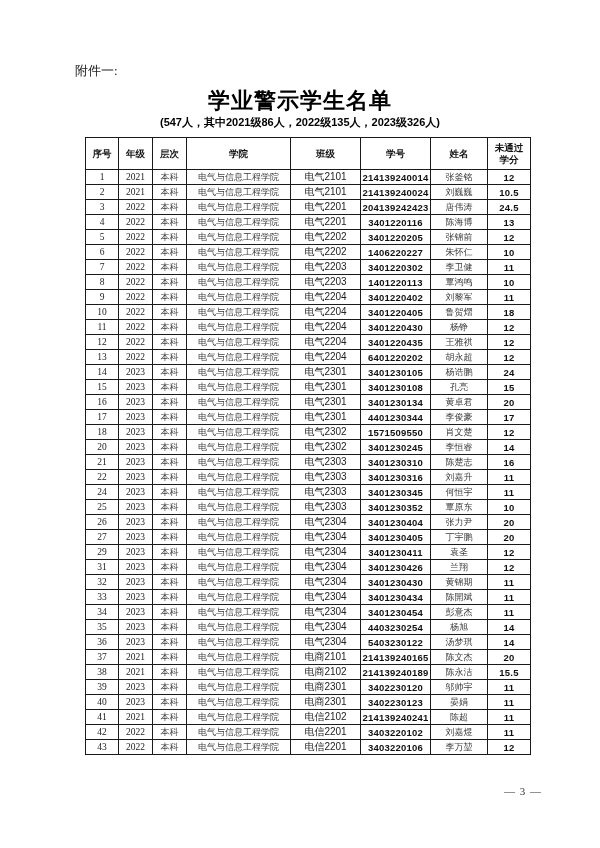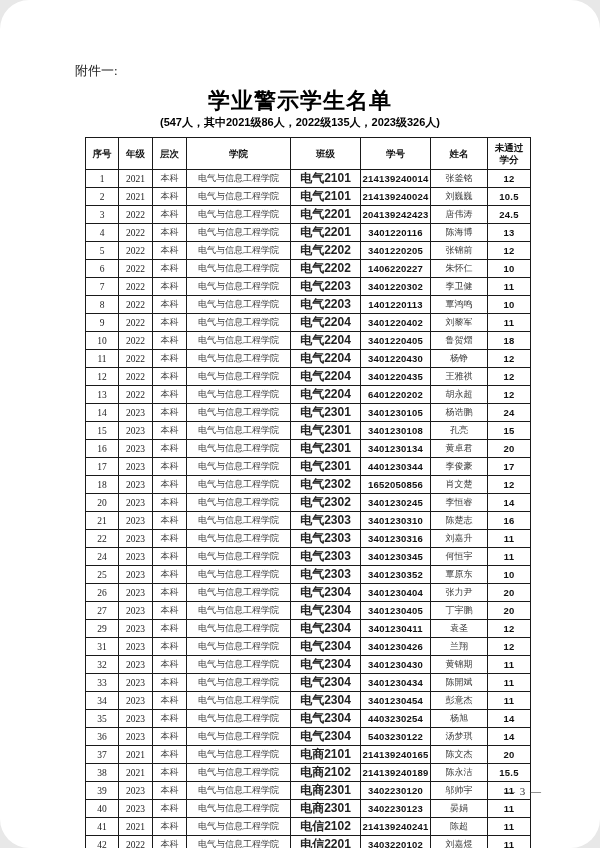--- a/index.html
+++ b/index.html
@@ -8,21 +8,20 @@
     background: #e8e8e8;
   }
   .page {
     position: relative;
     width: 600px;
     height: 848px;
     background: #ffffff;
     font-family: "Liberation Sans", sans-serif;
     color: #000;
     overflow: hidden;
-    border-radius: 29px;
   }
   .attachment {
     position: absolute;
     left: 75px;
     top: 62px;
     font-size: 13px;
     font-family: "Liberation Serif", serif;
     color: #222;
   }
   .doc-title {
@@ -81,22 +80,21 @@
   td.c-no, td.c-grade {
     font-family: "Liberation Serif", serif;
     font-size: 9.5px;
     color: #222;
   }
   td.c-level, td.c-college, td.c-name {
     color: #3a3a3a;
   }
   td.c-class {
     color: #222;
-    font-size: 12px;
-    font-weight: bold;
+    font-size: 10px;
   }
   td.c-sid, td.c-credits {
     font-family: "Liberation Sans", sans-serif;
     font-weight: 600;
     font-size: 9.5px;
     color: #111;
     letter-spacing: 0.2px;
   }
   .page-number {
     position: absolute;
@@ -312,21 +310,21 @@
           <td class="c-sid">4401230344</td>
           <td class="c-name">李俊豪</td>
           <td class="c-credits">17</td>
         </tr>
         <tr>
           <td class="c-no">18</td>
           <td class="c-grade">2023</td>
           <td class="c-level">本科</td>
           <td class="c-college">电气与信息工程学院</td>
           <td class="c-class">电气2302</td>
-          <td class="c-sid">1652050856</td>
+          <td class="c-sid">1571509550</td>
           <td class="c-name">肖文楚</td>
           <td class="c-credits">12</td>
         </tr>
         <tr>
           <td class="c-no">20</td>
           <td class="c-grade">2023</td>
           <td class="c-level">本科</td>
           <td class="c-college">电气与信息工程学院</td>
           <td class="c-class">电气2302</td>
           <td class="c-sid">3401230245</td>

